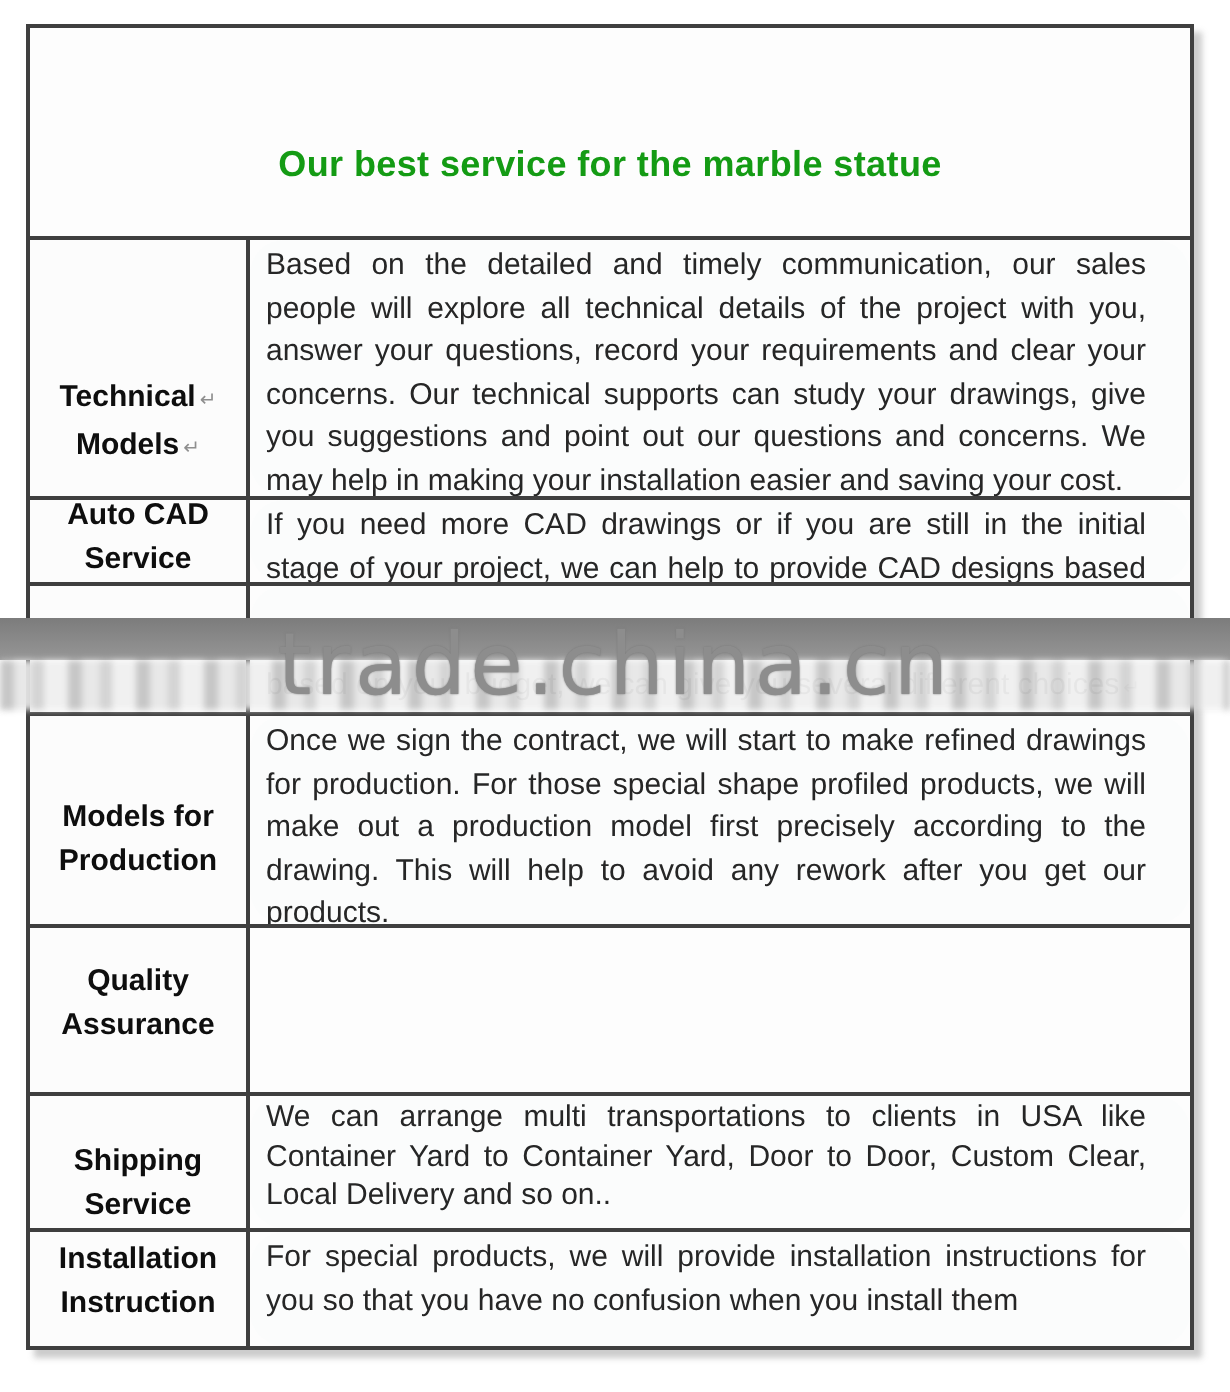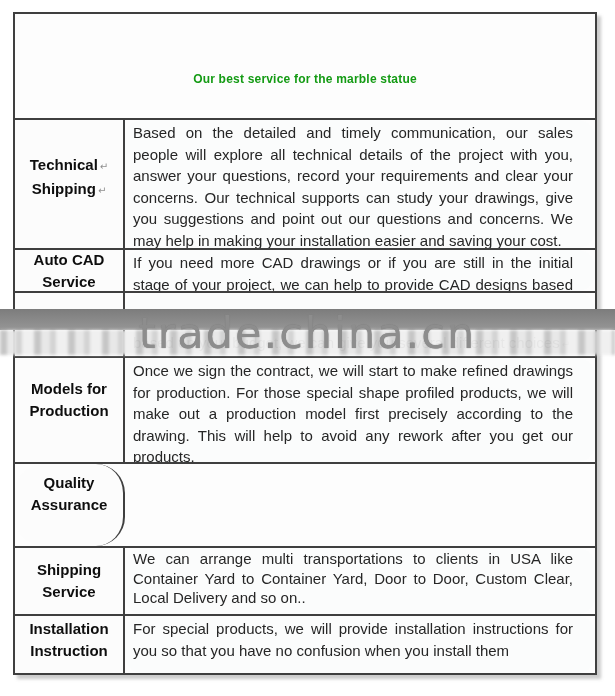--- a/index.html
+++ b/index.html
@@ -19,26 +19,26 @@
   .row.r-tech    { height:130px; }
   .row.r-cad     { height:43px; }
   .row.r-hidden  { height:65px; }
   .row.r-models  { height:106px; }
   .row.r-quality { height:84px; }
   .row.r-install { height:59px; }
   .row.r-ship    { flex:1 1 auto; }
 
   .cell.label {
     flex:0 0 110px; border-right:2px solid #3f3f3f; background:#fcfcfc;
-    display:flex; flex-direction:column; justify-content:center; align-items:center;
+    display:flex; flex-direction:column; justify-content:flex-end; align-items:center;
     text-align:center; font-weight:bold; font-size:15px; line-height:22px; color:#0e0e0e;
   }
   .r-tech   .cell.label { padding-bottom:12px; }
   .r-models .cell.label { padding-bottom:20px; }
-  .r-quality .cell.label{ padding-bottom:22px;border-radius:29px; }
+  .r-quality .cell.label{ padding-bottom:22px; }
   .r-install .cell.label{ padding-bottom:10px; }
   .cell.label .lbl { max-width:96px; }
 
   .cell.body {
     flex:1 1 auto; background:#fbfcfc; padding:2px 22px 0 8px;
     font-size:15px; line-height:21.5px; color:#262626; text-align:justify;border-radius:17px;
   }
   .r-ship .cell.body { line-height:19.5px; padding-top:1px; }
   .r-quality .cell.body { line-height:21px; }
   .cell.body p { margin:0; }
@@ -48,21 +48,21 @@
     margin-left:2px; font-weight:normal;
   }
 
   
   .logo-cell { flex:0 0 110px; display:flex; flex-direction:column; align-items:center; padding-top:16px; background:#fdfdfd; }
   .brand {
     margin-top:2px; font-size:12.5px; font-weight:bold; font-style:italic;
     color:#e6821e; letter-spacing:0.2px; white-space:nowrap;
   }
   .title-cell { flex:1 1 auto; display:flex; justify-content:center; align-items:flex-start; padding-top:58px; }
-  .title { font-size:12px; font-weight:bold; color:#149b14; letter-spacing:0.2px; }
+  .title { font-size:18px; font-weight:bold; color:#149b14; letter-spacing:0.2px; }
 
   
   .r-hidden .cell.body { position:relative; }
   .hidden-line {
     position:absolute; left:8px; right:5px; bottom:1px;
     text-align:justify; color:#3e3e3e;
   }
 
   
   .watermark { position:absolute; left:0; top:309px; width:615px; height:47px; z-index:5; pointer-events:none; }
@@ -87,21 +87,21 @@
 
     <div class="row r-header">
       <div class="title-cell">
         <div class="title">Our best service for the marble statue</div>
       </div>
     </div>
 
     <div class="row r-tech">
       <div class="cell label">
         <div class="lbl"><span>Technical</span><span class="mark">↵</span></div>
-        <div class="lbl"><span>Shipping</span><span class="mark">↵</span></div>
+        <div class="lbl"><span>Models</span><span class="mark">↵</span></div>
       </div>
       <div class="cell body">
         <p>Based on the detailed and timely communication, our sales people will explore all technical details of the project with you, answer your questions, record your requirements and clear your concerns. Our technical supports can study your drawings, give you suggestions and point out our questions and concerns. We may help in making your installation easier and saving your cost.</p>
       </div>
     </div>
 
     <div class="row r-cad">
       <div class="cell label">
         <div class="lbl">Auto CAD Service</div>
       </div>

